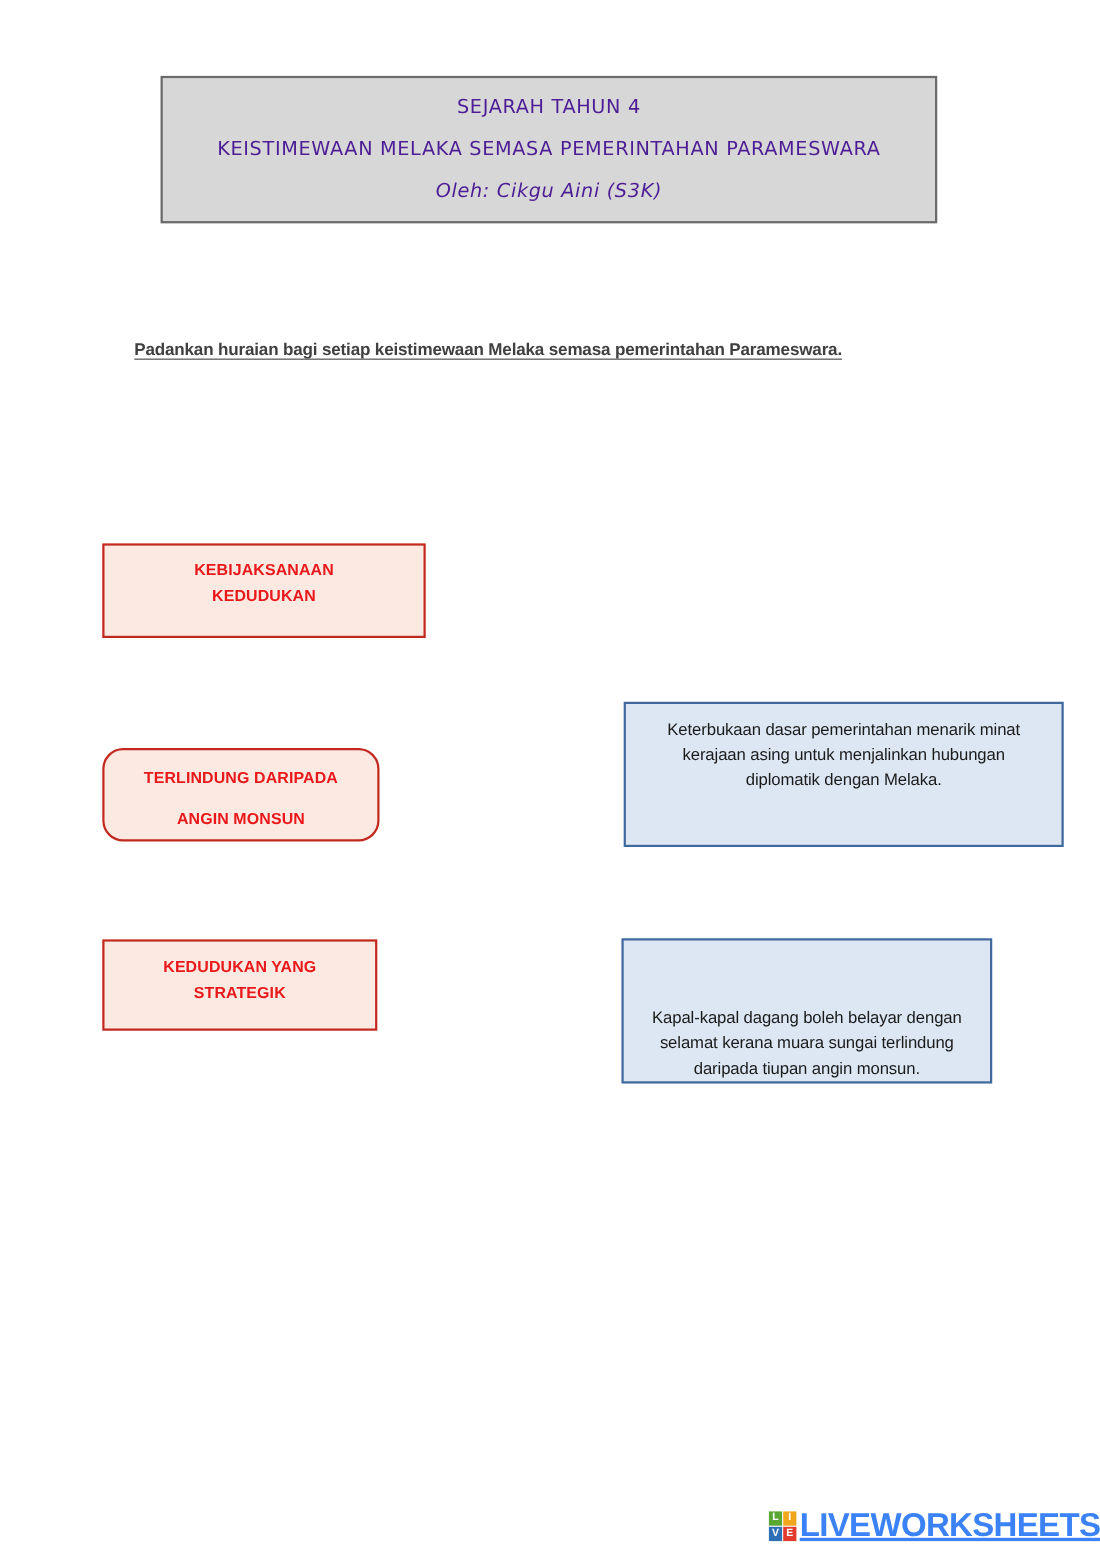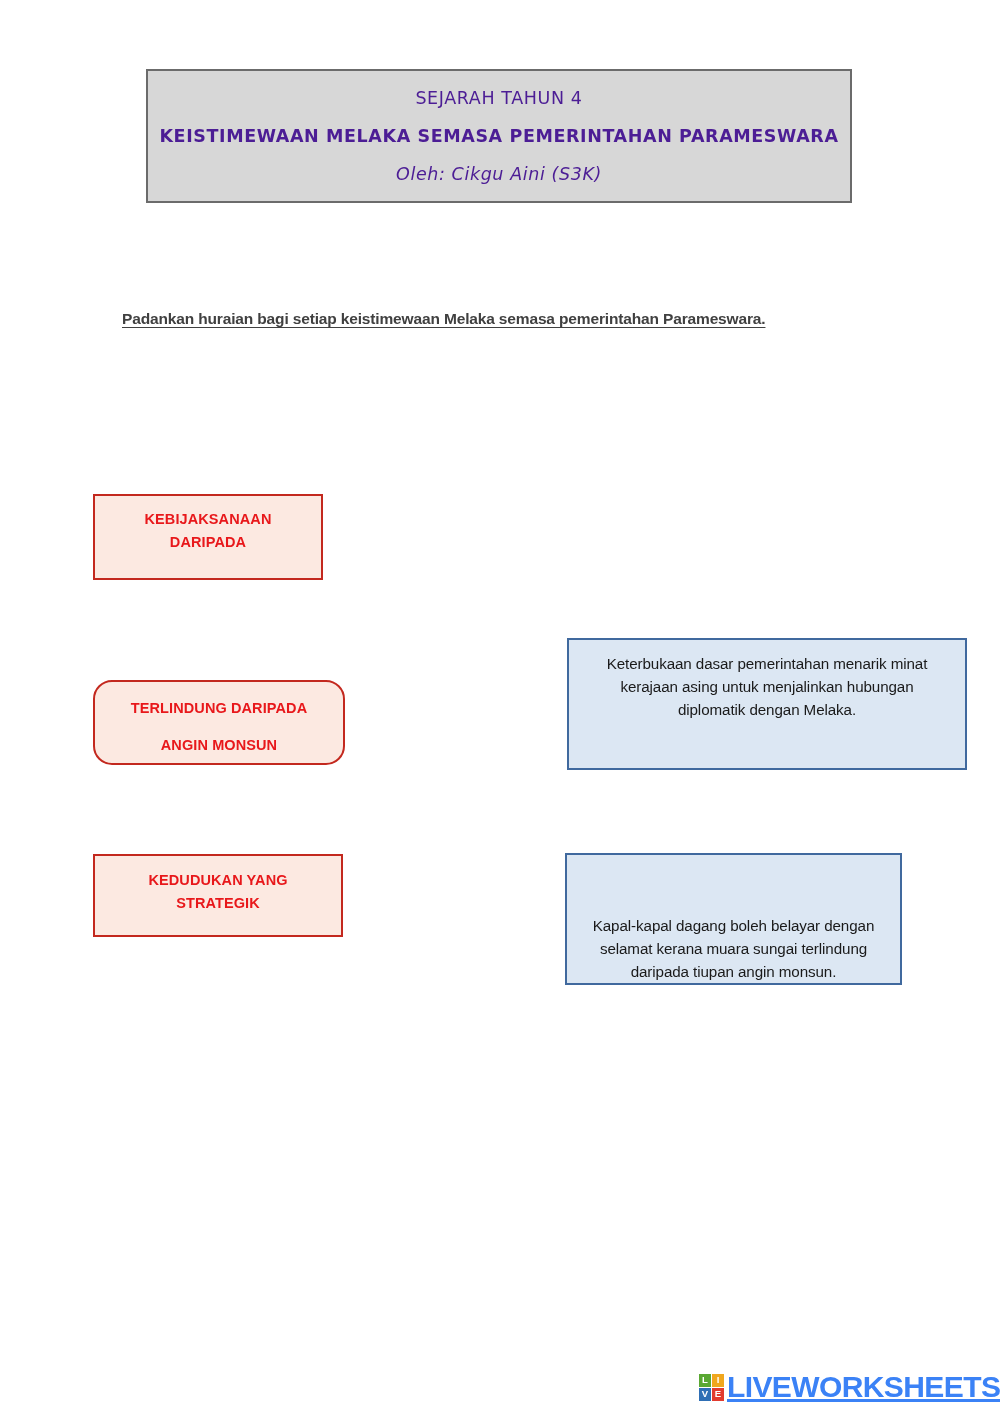--- a/index.html
+++ b/index.html
@@ -45,21 +45,20 @@
     letter-spacing: 0.6px;
     line-height: 1.15;
   }
   .title-line.l1 {
     font-size: 17.5px;
     margin-bottom: 18px;
   }
   .title-line.l2 {
     font-size: 17.5px;
     margin-bottom: 18px;
-    font-weight: bold;
   }
   .title-line.l3 {
     font-size: 17.5px;
     font-style: italic;
   }
 
   
   .instruction {
     position: absolute;
     left: 122px;
@@ -91,21 +90,21 @@
     font-family: "Liberation Sans", sans-serif;
     font-weight: bold;
     font-size: 14.5px;
     text-align: center;
     line-height: 1.05;
     letter-spacing: 0.1px;
   }
   .term-text .ln2 {
     display: block;
   }
-  .term-box.t1 { left: 93px; top: 494px;  width: 230px; height: 86px; }
+  .term-box.t1 { left: 93px; top: 494px;  width: 294px; height: 86px; }
   .term-box.t1 .ln2 { margin-top: 8px; }
   .term-box.t2 { left: 93px; top: 680px;  width: 252px; height: 85px; padding-top: 19px; border-radius: 19px; }
   .term-box.t2 .ln2 { margin-top: 22px; }
   .term-box.t3 { left: 93px; top: 854px;  width: 250px; height: 83px; padding-top: 17px; }
   .term-box.t3 .ln2 { margin-top: 8px; }
 
   
   .desc-box {
     position: absolute;
     box-sizing: border-box;
@@ -187,21 +186,21 @@
     <div class="title-line l1">SEJARAH TAHUN 4</div>
     <div class="title-line l2">KEISTIMEWAAN MELAKA SEMASA PEMERINTAHAN PARAMESWARA</div>
     <div class="title-line l3">Oleh: Cikgu Aini (S3K)</div>
   </div>
 
   <div class="instruction">Padankan huraian bagi setiap keistimewaan Melaka semasa pemerintahan Parameswara.</div>
 
   <div class="term-box t1">
     <div class="term-text">
       <span>KEBIJAKSANAAN</span>
-      <span class="ln2">DARIPADA</span>
+      <span class="ln2">KEDUDUKAN</span>
     </div>
   </div>
 
   <div class="term-box t2">
     <div class="term-text">
       <span>TERLINDUNG DARIPADA</span>
       <span class="ln2">ANGIN MONSUN</span>
     </div>
   </div>
 

